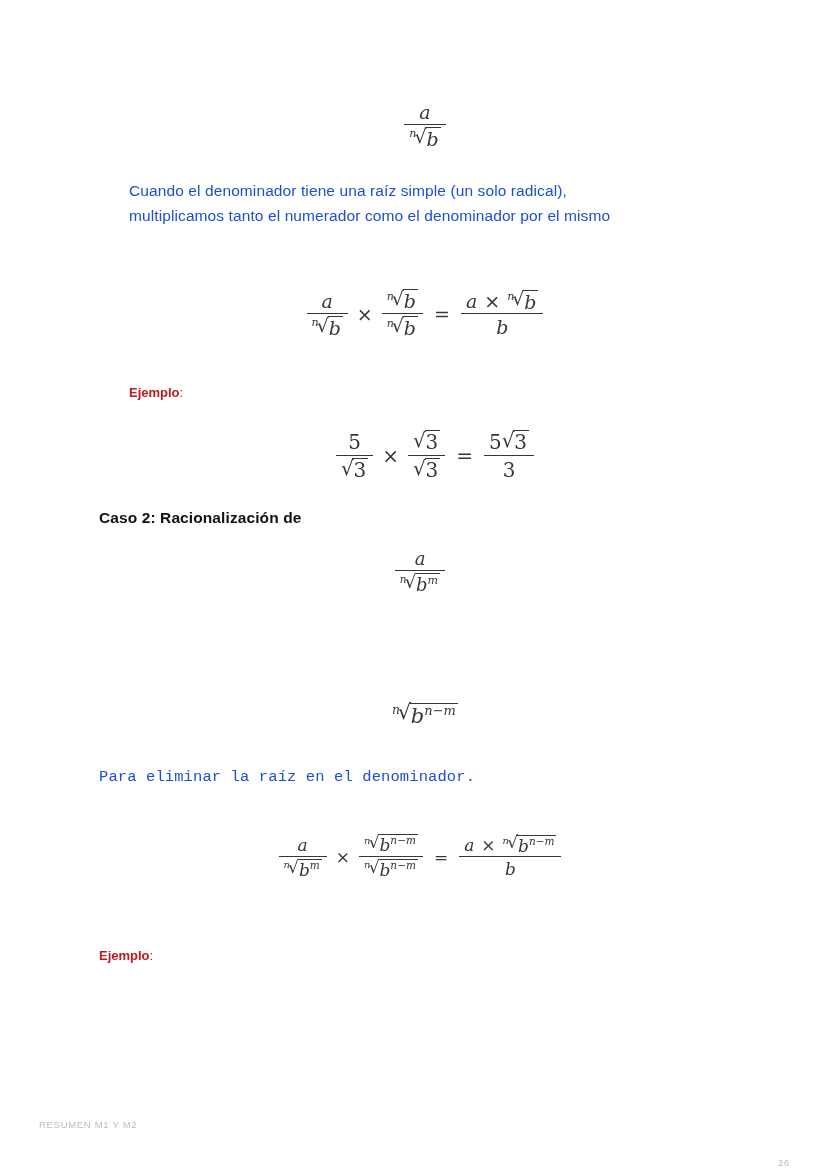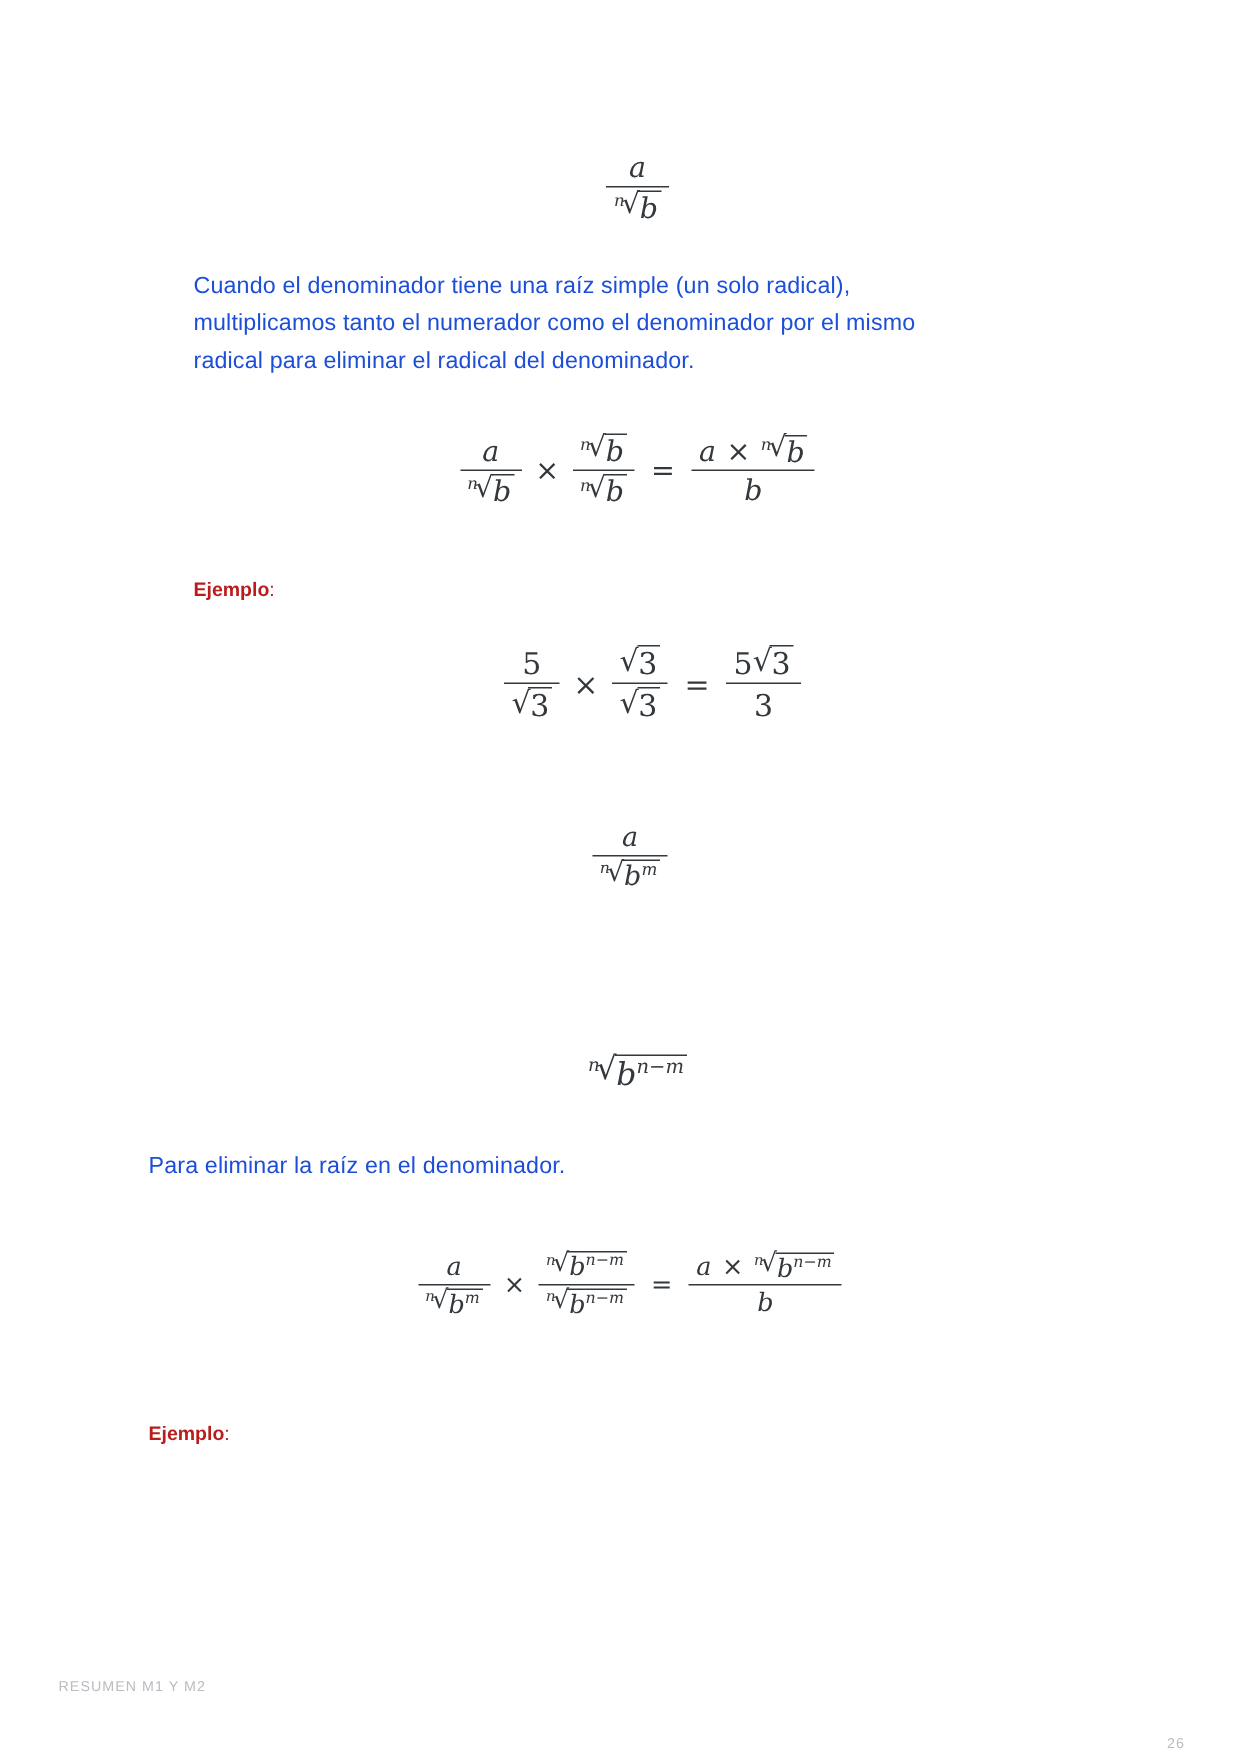--- a/index.html
+++ b/index.html
@@ -155,21 +155,20 @@
             <span class="radicand">b</span>
           </span>
         </span>
       </span>
     </span>
   </div>
 
   <div class="para" style="left:129px; top:178px; width:570px;">
     <div>Cuando el denominador tiene una raíz simple (un solo radical),</div>
     <div>multiplicamos tanto el numerador como el denominador por el mismo</div>
-    <div>radical para eliminar el radical del denominador.</div>
   </div>
 
   <div class="math" style="left:255px; top:278px; width:340px; height:72px; font-size:19px;">
     <span class="mrow">
       <span class="frac">
         <span class="num">
             <span>a</span>
           </span>
         <span class="bar"></span>
         <span class="den">
@@ -261,20 +260,21 @@
           </span>
         </span>
         <span class="bar"></span>
         <span class="den">
             <span class="upr">3</span>
           </span>
       </span>
     </span>
   </div>
 
+  <div class="heading" style="left:99px; top:505px;">Caso 2: Racionalización de</div>
 
   <div class="math" style="left:335px; top:542px; width:170px; height:58px; font-size:18px;">
     <span class="mrow">
       <span class="frac">
         <span class="num">
             <span>a</span>
           </span>
         <span class="bar"></span>
         <span class="den">
           <span class="rad">
@@ -291,21 +291,21 @@
   <div class="math" style="left:350px; top:694px; width:150px; height:42px; font-size:21px;">
     <span class="mrow">
       <span class="rad">
         <span class="idx">n</span>
         <span class="sign">√</span>
         <span class="radicand"><span>b</span><sup class="expo">n−m</sup></span>
       </span>
     </span>
   </div>
 
-  <div class="para" style="left:99px; top:765px; width:600px;">
+  <div class="para" style="left:99px; top:765px; width:600px;font-family:Liberation Mono, monospace;">
     <div>Para eliminar la raíz en el denominador.</div>
   </div>
 
   <div class="math" style="left:230px; top:815px; width:380px; height:84px; font-size:17px;">
     <span class="mrow">
       <span class="frac">
         <span class="num">
             <span>a</span>
           </span>
         <span class="bar"></span>

